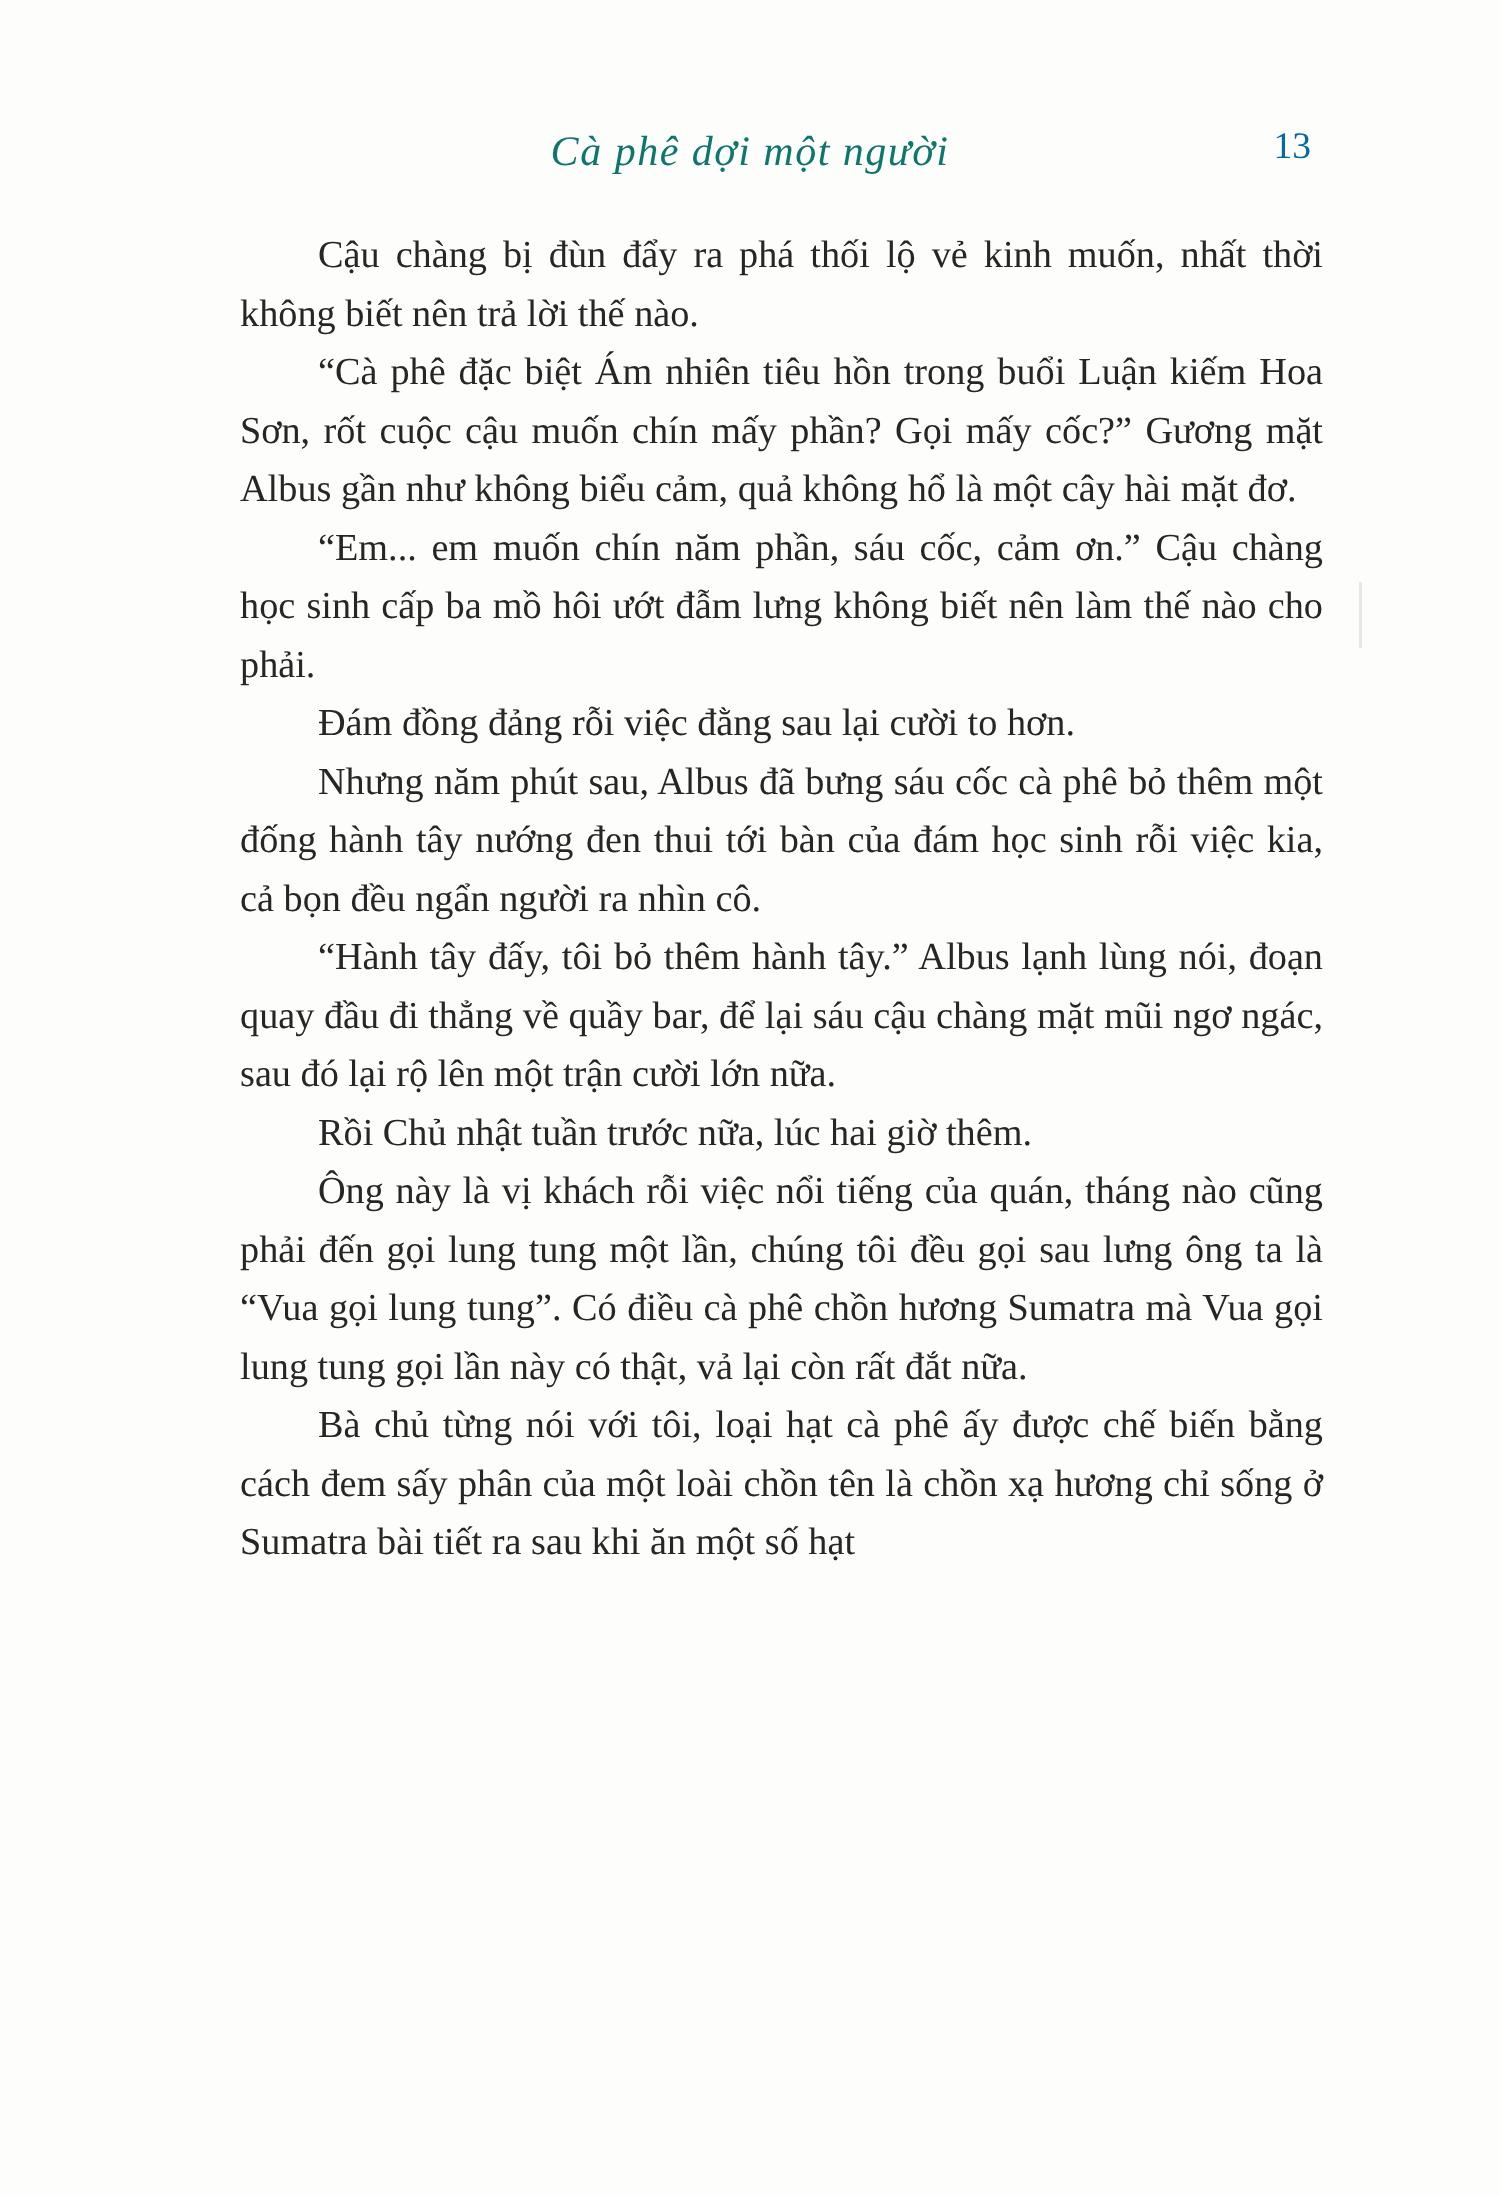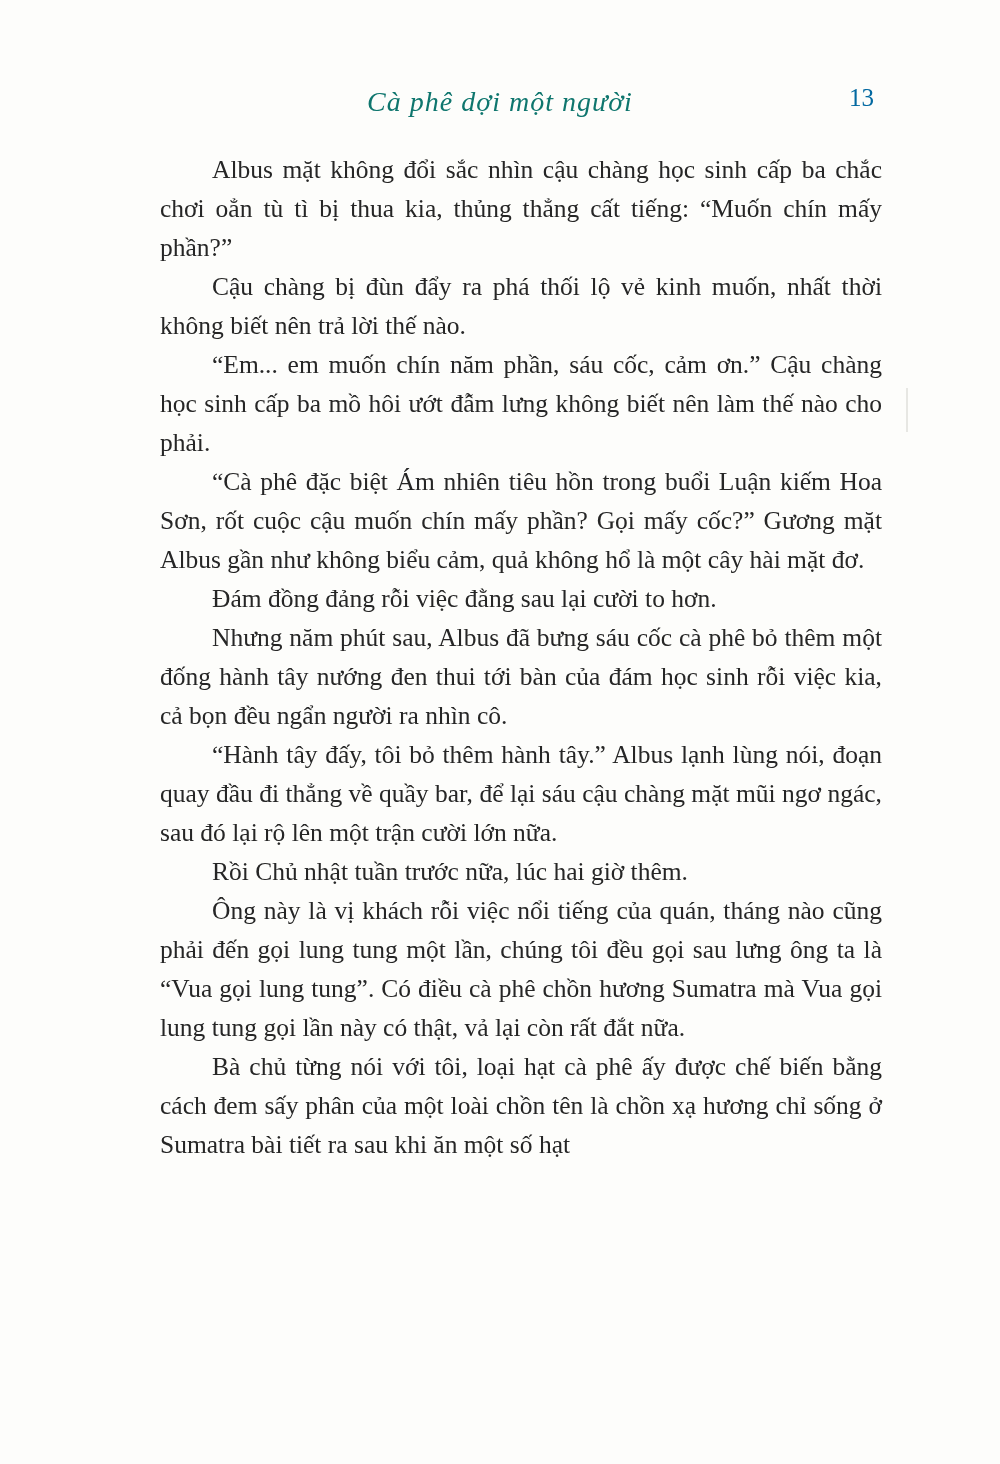--- a/index.html
+++ b/index.html
@@ -66,24 +66,23 @@
 
 <div class="page">
 
   <div class="running-title">Cà phê dợi một người</div>
 
   <div class="page-number">13</div>
 
   <div class="scan-mark"></div>
 
   <div class="body-text">
-    <p>Albus mặt không đổi sắc nhìn cậu chàng học sinh cấp ba chắc chơi oẳn tù tì bị thua kia, thủng thẳng cất tiếng: “Muốn chín mấy phần?”</p>
     <p>Cậu chàng bị đùn đẩy ra phá thối lộ vẻ kinh muốn, nhất thời không biết nên trả lời thế nào.</p>
+    <p>“Cà phê đặc biệt Ám nhiên tiêu hồn trong buổi Luận kiếm Hoa Sơn, rốt cuộc cậu muốn chín mấy phần? Gọi mấy cốc?” Gương mặt Albus gần như không biểu cảm, quả không hổ là một cây hài mặt đơ.</p>
     <p>“Em... em muốn chín năm phần, sáu cốc, cảm ơn.” Cậu chàng học sinh cấp ba mồ hôi ướt đẫm lưng không biết nên làm thế nào cho phải.</p>
-    <p>“Cà phê đặc biệt Ám nhiên tiêu hồn trong buổi Luận kiếm Hoa Sơn, rốt cuộc cậu muốn chín mấy phần? Gọi mấy cốc?” Gương mặt Albus gần như không biểu cảm, quả không hổ là một cây hài mặt đơ.</p>
     <p>Đám đồng đảng rỗi việc đằng sau lại cười to hơn.</p>
     <p>Nhưng năm phút sau, Albus đã bưng sáu cốc cà phê bỏ thêm một đống hành tây nướng đen thui tới bàn của đám học sinh rỗi việc kia, cả bọn đều ngẩn người ra nhìn cô.</p>
     <p>“Hành tây đấy, tôi bỏ thêm hành tây.” Albus lạnh lùng nói, đoạn quay đầu đi thẳng về quầy bar, để lại sáu cậu chàng mặt mũi ngơ ngác, sau đó lại rộ lên một trận cười lớn nữa.</p>
     <p>Rồi Chủ nhật tuần trước nữa, lúc hai giờ thêm.</p>
     <p>Ông này là vị khách rỗi việc nổi tiếng của quán, tháng nào cũng phải đến gọi lung tung một lần, chúng tôi đều gọi sau lưng ông ta là “Vua gọi lung tung”. Có điều cà phê chồn hương Sumatra mà Vua gọi lung tung gọi lần này có thật, vả lại còn rất đắt nữa.</p>
     <p>Bà chủ từng nói với tôi, loại hạt cà phê ấy được chế biến bằng cách đem sấy phân của một loài chồn tên là chồn xạ hương chỉ sống ở Sumatra bài tiết ra sau khi ăn một số hạt</p>
   </div>
 
 </div>
 

